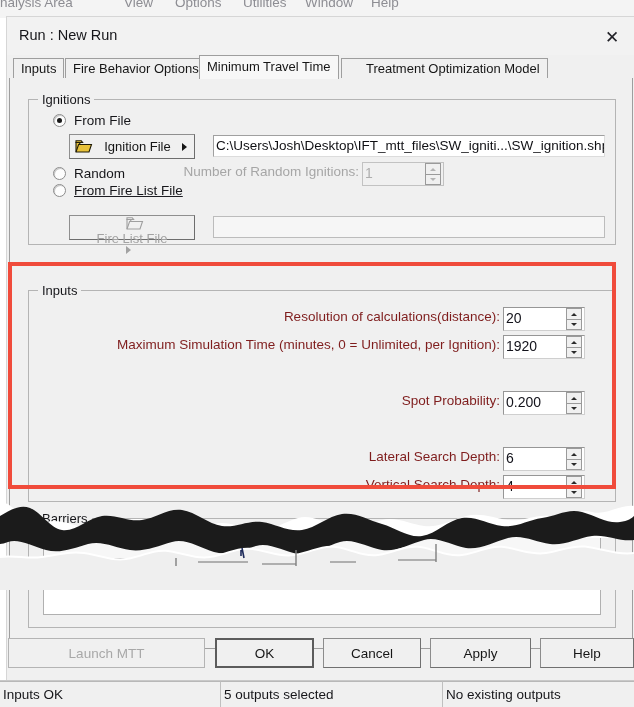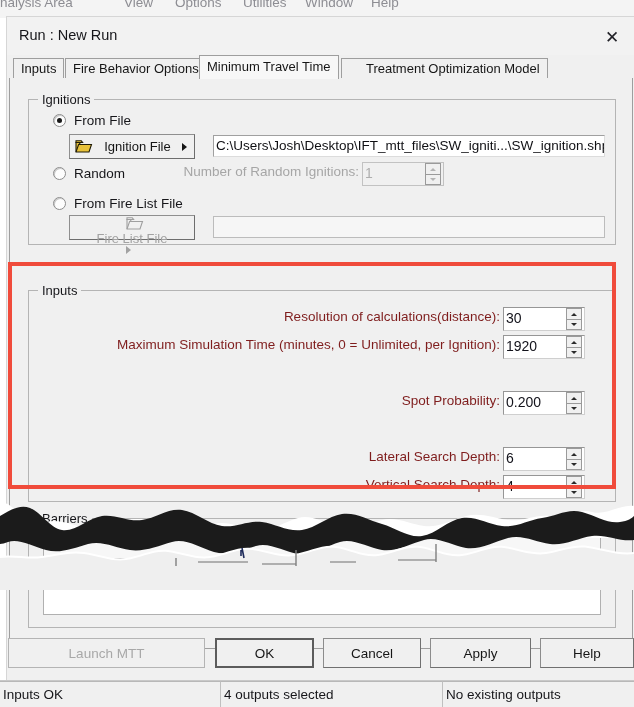--- a/index.html
+++ b/index.html
@@ -391,21 +391,21 @@
         <span class="in-label dim">Number of Random Ignitions:</span>
         <div class="spin disabled">
           <span class="spin-val">1</span>
           <span class="spin-btns">
             <span class="spin-up"></span>
             <span class="spin-dn"></span>
           </span>
         </div>
       </div>
 
-      <div class="radio-row" style="left:24px; top:96px;">
+      <div class="radio-row" style="left:24px; top:83px;text-decoration:underline;">
         <span class="radio"></span>
         <span class="radio-label">From Fire List File</span>
       </div>
 
       <div class="browse-btn disabled" style="left:40px; top:115px; width:126px;flex-direction:column;">
         <span class="folder-ico">
           <svg width="18" height="15" viewBox="0 0 18 15">
             <path d="M1 3.5 L1 13 L14 13 L16.5 5.5 L5.5 5.5 L4 3.5 Z" fill="#f0f0f0" stroke="#9f9f9f" stroke-width="1.1"></path>
             <path d="M1 3.5 L1 1.8 L6.3 1.8 L7.6 3.5 Z" fill="#f0f0f0" stroke="#9f9f9f" stroke-width="1.1"></path>
             <path d="M1 13 L3.6 5.5 L16.5 5.5" fill="none" stroke="#9f9f9f" stroke-width="1.1"></path>
@@ -417,21 +417,21 @@
 
       <div class="textfield blank" style="left:184px; top:116px; width:392px;"></div>
     </div>
 
     <div class="group" style="left:18px; top:212px; width:588px; height:212px;">
       <span class="group-legend">Inputs</span>
 
       <div class="in-row" style="left:474px; top:16px; width:82px;">
         <span class="in-label">Resolution of calculations(distance):</span>
         <div class="spin">
-          <span class="spin-val">30</span>
+          <span class="spin-val">20</span>
           <span class="spin-btns">
             <span class="spin-up"></span>
             <span class="spin-dn"></span>
           </span>
         </div>
       </div>
 
       <div class="in-row" style="left:474px; top:44px; width:82px;">
         <span class="in-label">Maximum Simulation Time (minutes, 0 = Unlimited, per Ignition):</span>
         <div class="spin">
@@ -586,15 +586,15 @@
 <div class="btnrow">
   <div class="btn default" style="left:215px; width:99px;">OK</div>
   <div class="btn disabled" style="left:8px;   width:197px;">Launch MTT</div>
   <div class="btn" style="left:323px; width:98px;">Cancel</div>
   <div class="btn" style="left:430px; width:101px;">Apply</div>
   <div class="btn" style="left:540px; width:94px;">Help</div>
 </div>
 
 <div class="statusbar">
   <div class="status-cell first" style="left:0px;   width:220px;">Inputs OK</div>
-  <div class="status-cell" style="left:220px; width:222px;">4 outputs selected</div>
+  <div class="status-cell" style="left:220px; width:222px;">5 outputs selected</div>
   <div class="status-cell" style="left:442px; width:192px;">No existing outputs</div>
 </div>
 
 </body></html>

